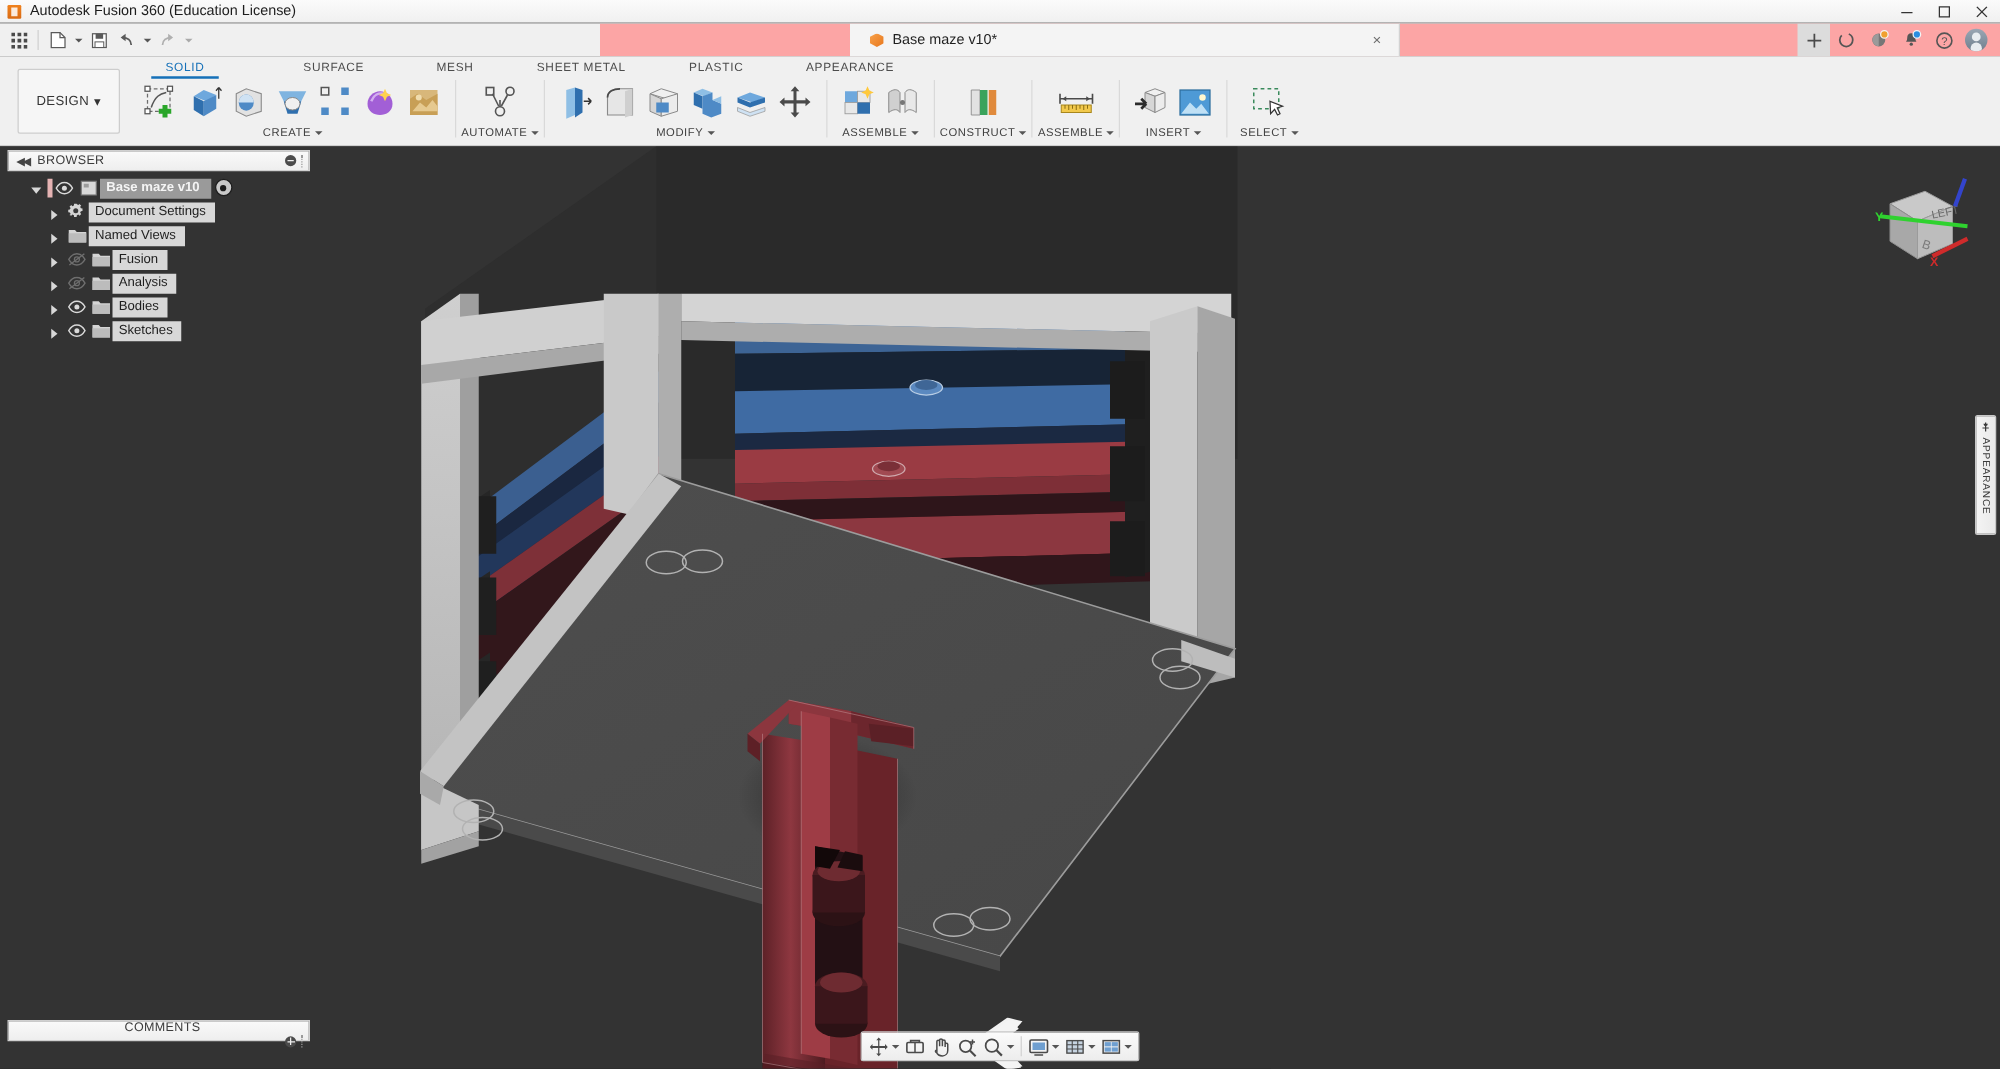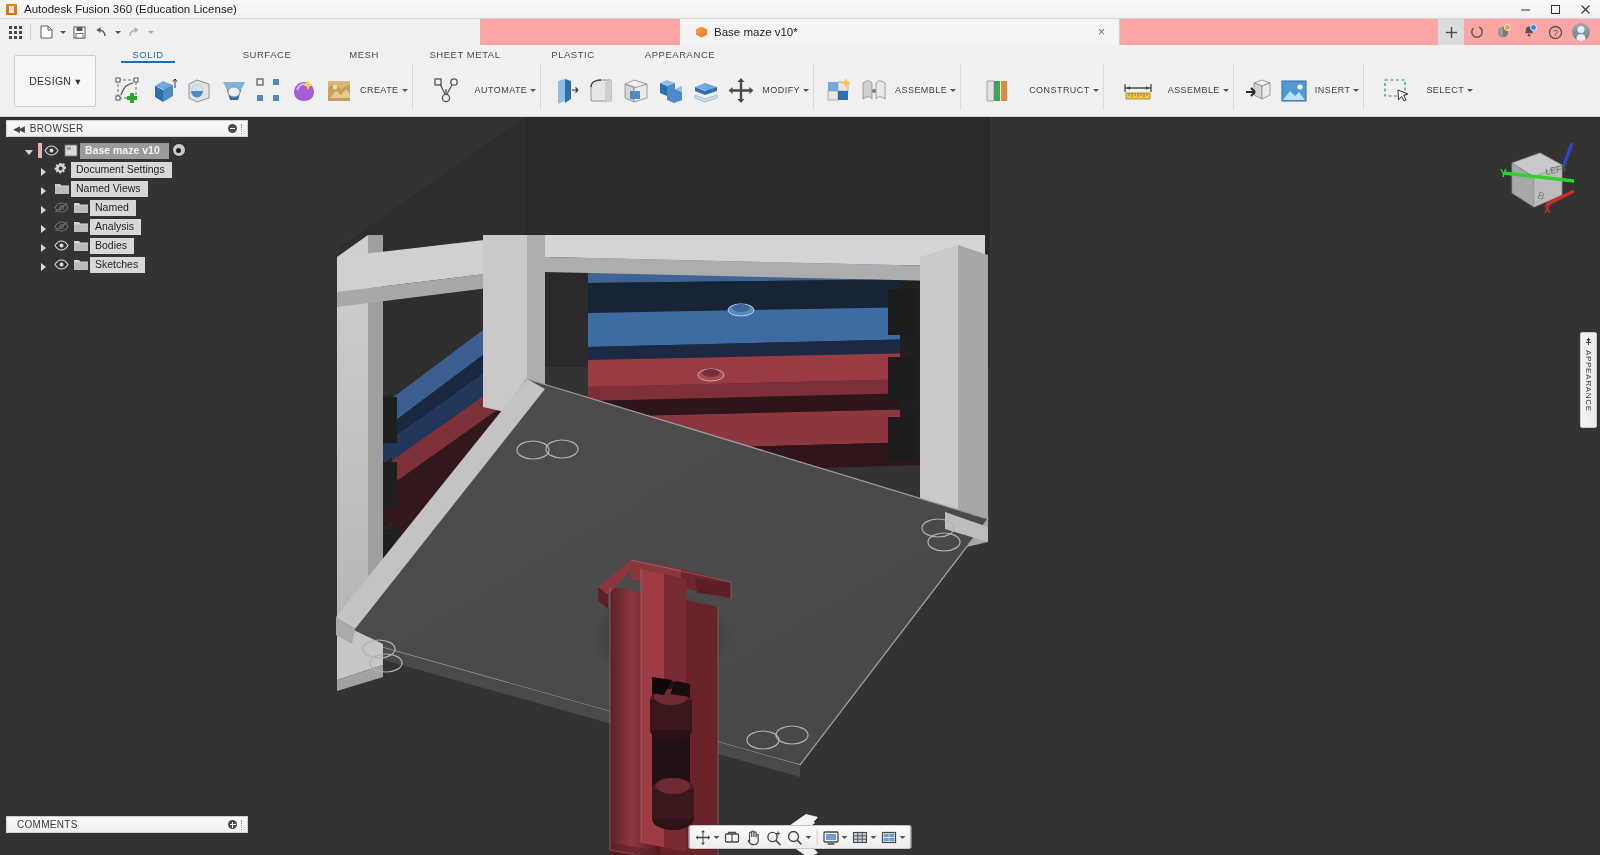--- a/index.html
+++ b/index.html
@@ -115,21 +115,21 @@
   .rib-tab.active { color: #1570b8; }
   .rib-tab.active::after {
     content: ""; position: absolute; left: 50%; transform: translateX(-50%);
     bottom: 0; width: 54px; height: 2px; background: #1570b8;
   }
 
   .rib-groups {
     position: absolute; top: 17px; left: 108px; right: 0; height: 55px;
     display: flex; align-items: flex-start;
   }
-  .rgroup { display: flex; flex-direction: row; align-items: center; height: 55px; position: relative; }
+  .rgroup { display: flex; flex-direction: column; align-items: center; height: 55px; position: relative; }
   .rg-icons { display: flex; align-items: flex-start; gap: 1px; height: 38px; padding: 2px 4px 0 4px; }
   .rg-title {
     font-size: 9px; color: #3f3f3f; letter-spacing: .45px;
     display: flex; align-items: center; gap: 3px; margin-top: 1px;
   }
   .rg-div { width: 1px; background: #d9d9d9; height: 46px; margin: 2px 4px 0 4px; align-self: flex-start; }
   .rbtn {
     width: 34px; height: 36px; display: flex; align-items: center; justify-content: center;
     border-radius: 2px;
   }
@@ -212,21 +212,21 @@
     height: 22px; display: flex; align-items: center; padding: 0 2px;
   }
   .nav-caret { width: 0;height:0;border-left:3px solid transparent;border-right:3px solid transparent;border-top:3.5px solid #555; margin-left: 2px; }
   .nav-sep { width: 1px; height: 16px; background: #d2d2d2; margin: 0 3px; }
 
   
   .comments {
     position: absolute; left: 6px; bottom: 22px; width: 242px; height: 17px;
     background: linear-gradient(#fafafa,#eeeeee); border: 1px solid #d0d0d0;
     display: flex; align-items: center; padding: 0 4px 0 10px;
-    font-size: 10px; color: #3c3c3c; letter-spacing: .3px;
+    font-size: 10px; color: #3c3c3c; letter-spacing: .3px; flex-direction: column;
   }
   .cm-right { margin-left: auto; display: flex; align-items: center; gap: 4px; }
   .cm-plus {
     width: 9px; height: 9px; border-radius: 50%; background: #4b4b4b; position: relative;
   }
   .cm-plus::before { content:""; position:absolute; left:4px; top:1.5px; width:1px;height:6px;background:#eee; }
   .cm-plus::after  { content:""; position:absolute; left:1.5px; top:4px; width:6px;height:1px;background:#eee; }
 
   
   .annot-arrow { position: absolute; left: 755px; top: 697px; width: 145px; height: 48px; }
@@ -964,21 +964,21 @@
               <circle cx="7.5" cy="5.5" r="2" fill="none" stroke="#6e6e6e" stroke-width="1"></circle>
               <line x1="1.5" y1="10" x2="13.5" y2="1" stroke="#6e6e6e" stroke-width="1.1"></line>
             </svg>
         </span>
         <span class="t-icon">
           <svg width="16" height="13" viewBox="0 0 16 13">
               <path d="M1 2h5l1.4 1.6H15V12H1z" fill="#d4d4d4"></path>
               <path d="M1 4.5h14V12H1z" fill="#bcbcbc"></path>
             </svg>
         </span>
-        <span class="t-label">Named</span>
+        <span class="t-label">Fusion</span>
       </div>
 
       <div class="tnode" style="padding-left:28px">
         <span class="t-arrow">
             <i class="arrow-r"></i>
           </span>
         <span class="t-eye">
           <svg width="15" height="11" viewBox="0 0 15 11">
               <path d="M1 5.5C3 2 5.5 1 7.5 1S12 2 14 5.5C12 9 9.5 10 7.5 10S3 9 1 5.5z" fill="none" stroke="#6e6e6e" stroke-width="1.1"></path>
               <circle cx="7.5" cy="5.5" r="2" fill="none" stroke="#6e6e6e" stroke-width="1"></circle>

